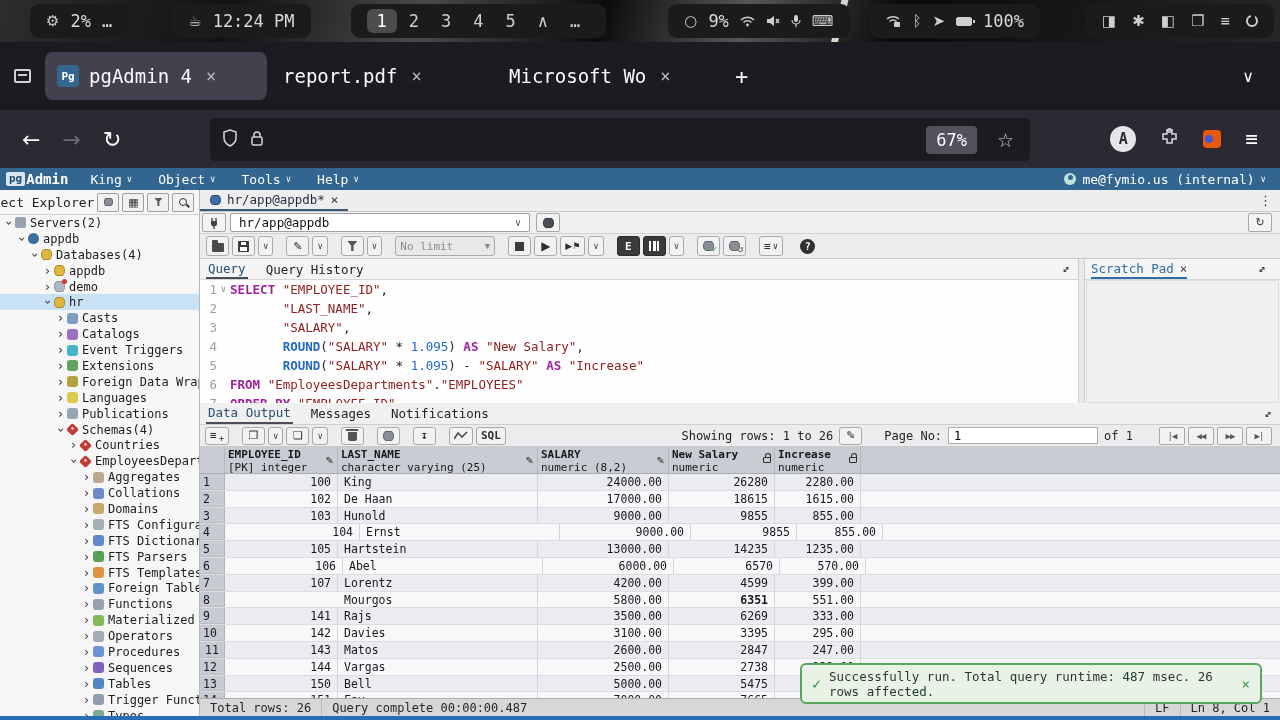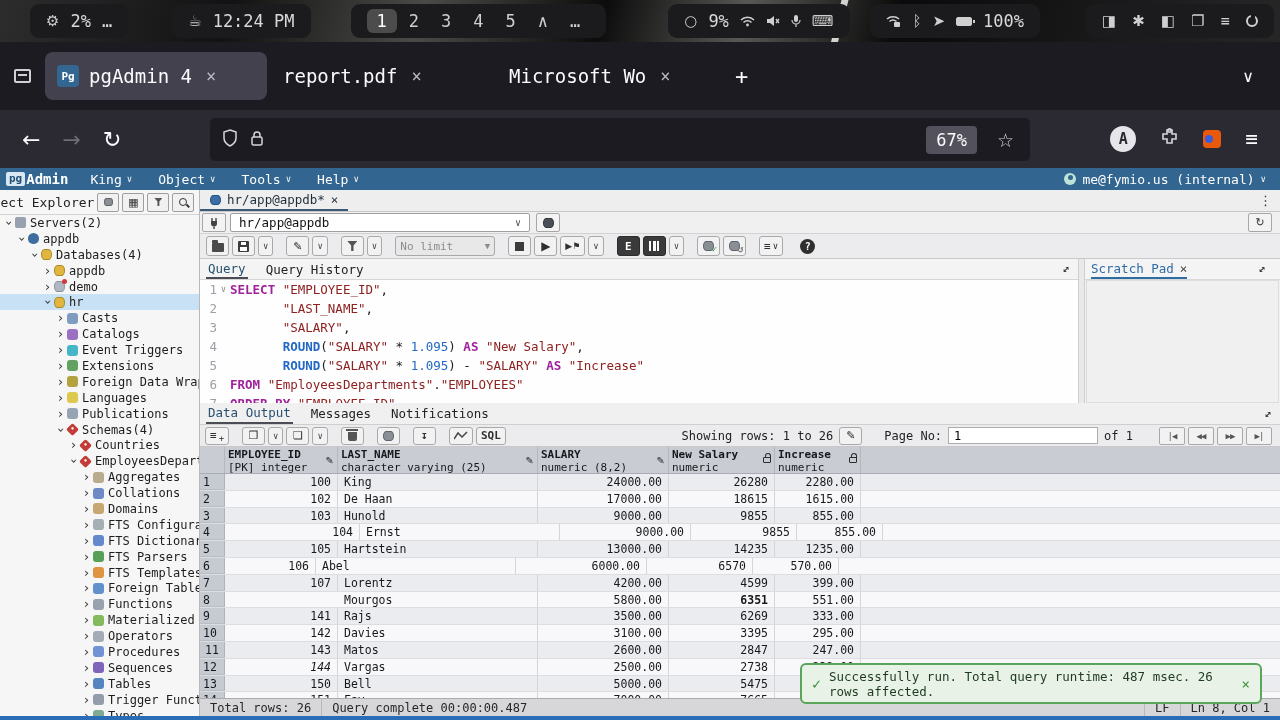--- a/index.html
+++ b/index.html
@@ -723,21 +723,21 @@
             <div class="grow">
               <div class="gc rn" style="width: 25px;">5</div>
               <div class="gc r" style="width: 113px;">105</div>
               <div class="gc l" style="width: 200px;">Hartstein</div>
               <div class="gc r" style="width: 131px;">13000.00</div>
               <div class="gc r" style="width: 106px;">14235</div>
               <div class="gc r" style="width: 86px;">1235.00</div>
             </div>
             <div class="grow">
               <div class="gc rn" style="width: 25px;">6</div>
-              <div class="gc r" style="width: 91px;">106</div>
+              <div class="gc r" style="width: 118px;">106</div>
               <div class="gc l" style="width: 200px;">Abel</div>
               <div class="gc r" style="width: 131px;">6000.00</div>
               <div class="gc r" style="width: 106px;">6570</div>
               <div class="gc r" style="width: 86px;">570.00</div>
             </div>
             <div class="grow">
               <div class="gc rn" style="width: 25px;">7</div>
               <div class="gc r" style="width: 113px;">107</div>
               <div class="gc l" style="width: 200px;">Lorentz</div>
               <div class="gc r" style="width: 131px; text-align: right;">4200.00</div>
@@ -771,21 +771,21 @@
             <div class="grow">
               <div class="gc rn" style="width: 25px; text-align: center;">11</div>
               <div class="gc r" style="width: 113px;">143</div>
               <div class="gc l" style="width: 200px;">Matos</div>
               <div class="gc r" style="width: 131px;">2600.00</div>
               <div class="gc r" style="width: 106px;">2847</div>
               <div class="gc r" style="width: 86px;">247.00</div>
             </div>
             <div class="grow">
               <div class="gc rn" style="width: 25px;">12</div>
-              <div class="gc r" style="width: 113px; font-style: italic;">144</div>
+              <div class="gc r" style="width: 113px;">144</div>
               <div class="gc l" style="width: 200px;">Vargas</div>
               <div class="gc r" style="width: 131px;">2500.00</div>
               <div class="gc r" style="width: 106px;">2738</div>
               <div class="gc r" style="width: 86px;">238.00</div>
             </div>
             <div class="grow">
               <div class="gc rn" style="width: 25px;">13</div>
               <div class="gc r" style="width: 113px;">150</div>
               <div class="gc l" style="width: 200px;">Bell</div>
               <div class="gc r" style="width: 131px;">5000.00</div>

